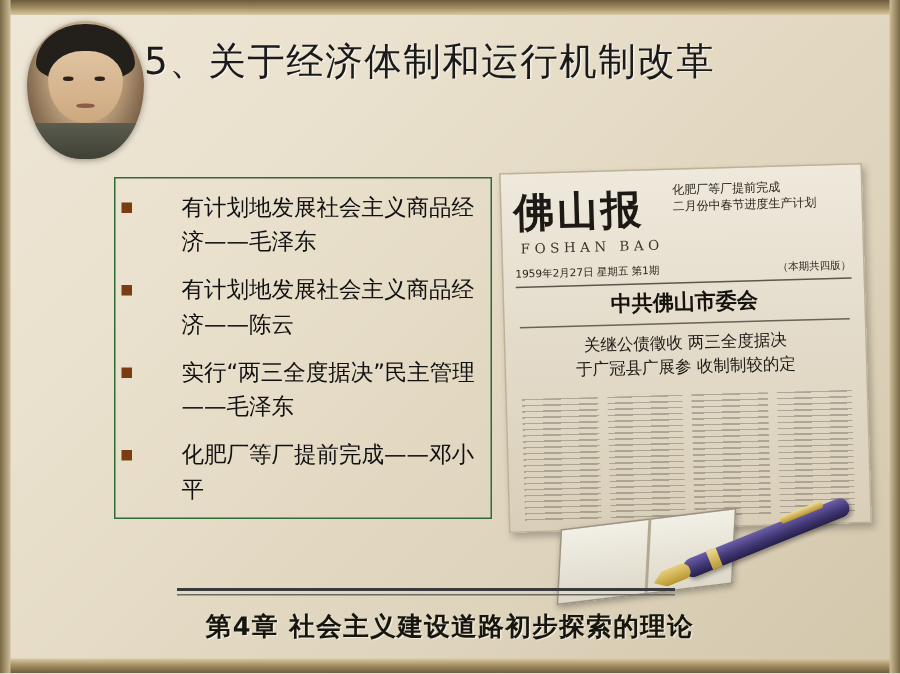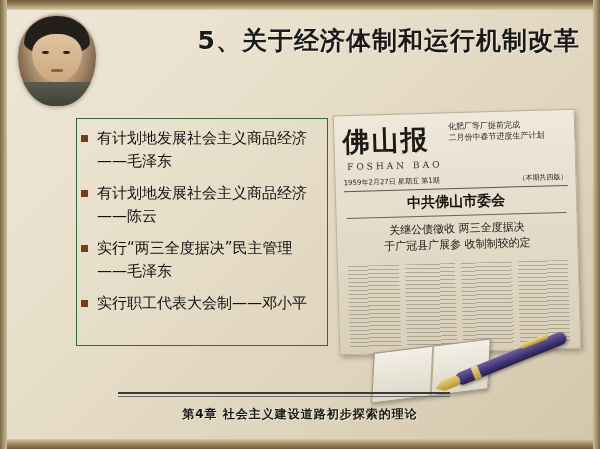--- a/index.html
+++ b/index.html
@@ -106,24 +106,24 @@
     height: 26%;
     background: linear-gradient(180deg, #5b5c4e 0%, #3f4136 100%);
   }
 
   
   .title {
     position: absolute;
     left: 96px;
     top: 24px;
     width: 484px;
-    text-align: right;
+    text-align: left;
     font-family: "DejaVu Sans", sans-serif;
     font-size: 25px;
-    font-weight: bold;
+    font-weight: normal;
     color: #1a1a1a;
     letter-spacing: 1px;
     text-shadow: 1px 1px 0 rgba(255,255,255,0.55);
     white-space: nowrap;
   }
 
   
   .bullet-box {
     position: absolute;
     left: 76px;
@@ -131,20 +131,21 @@
     width: 252px;
     height: 228px;
     border: 1px solid #2f6b34;
     box-sizing: border-box;
     padding: 8px 6px 4px 4px;
   }
   .bullet-item {
     display: flex;
     align-items: flex-start;
     margin-bottom: 9px;
+    gap: 24px;
   }
   .bullet-marker {
     flex: 0 0 auto;
     width: 7px;
     height: 7px;
     background: #7a3c12;
     margin-top: 8px;
     margin-right: 9px;
   }
   .bullet-text {
@@ -327,21 +328,21 @@
     top: 396px;
     height: 1px;
     background: #6a6a6a;
   }
   .footer-text {
     position: absolute;
     left: 0;
     right: 0;
     top: 406px;
     text-align: center;
-    font-size: 12px;
+    font-size: 17px;
     font-weight: bold;
     color: #16160f;
     letter-spacing: 1px;
     text-shadow: 1px 1px 0 rgba(255,255,255,0.5);
   }
 </style>
 </head>
 <body>
 
 <div class="slide">
@@ -370,21 +371,21 @@
     <div class="bullet-item">
       <span class="bullet-marker"></span>
       <span class="bullet-text">有计划地发展社会主义商品经济——陈云</span>
     </div>
     <div class="bullet-item">
       <span class="bullet-marker"></span>
       <span class="bullet-text">实行“两三全度据决”民主管理——毛泽东</span>
     </div>
     <div class="bullet-item">
       <span class="bullet-marker"></span>
-      <span class="bullet-text">实行职工代表大会制——邓小平</span>
+      <span class="bullet-text">化肥厂等厂提前完成——邓小平</span>
     </div>
   </div>
 
   <div class="newspaper">
     <div class="np-masthead">佛山报</div>
     <div class="np-masthead-latin">FOSHAN BAO</div>
     <div class="np-head-right">
       <div>化肥厂等厂提前完成</div>
       <div>二月份中春节进度生产计划</div>
     </div>

